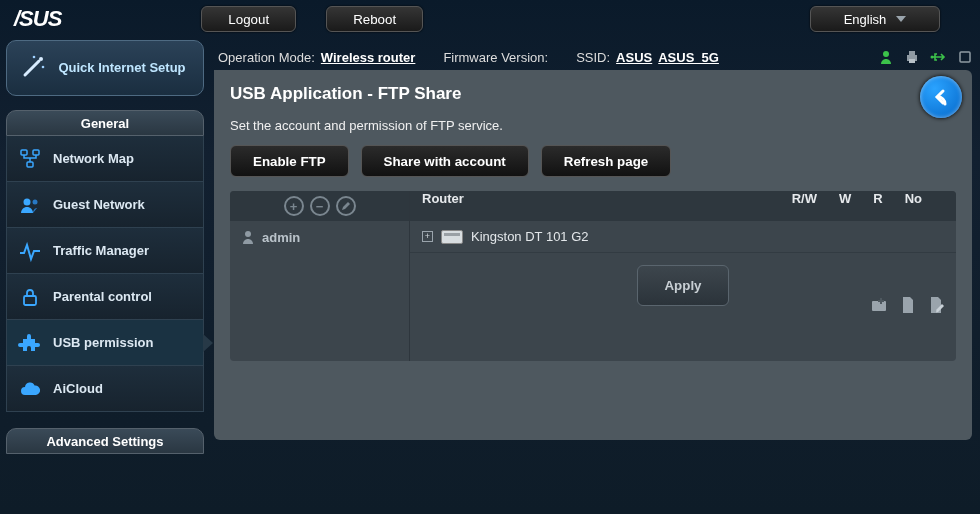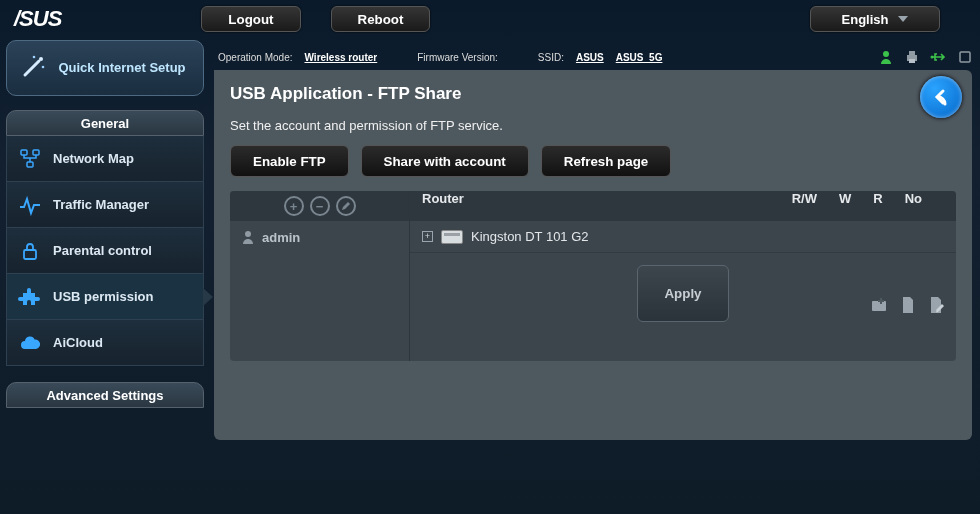--- a/index.html
+++ b/index.html
@@ -1,37 +1,37 @@
 <!DOCTYPE html>
 <html><head>
 <meta charset="utf-8">
 <style>
 * { margin:0; padding:0; box-sizing:border-box; font-family:Arial,Helvetica,sans-serif; }
 body { width:980px; height:514px; background:linear-gradient(180deg,#0a1a2a 0%,#122030 30%,#0e1c28 100%); color:#fff; font-size:13px; overflow:hidden; position:relative; }
 
 
 .topbar { display:flex; align-items:center; height:38px; padding:0 10px; }
 .logo { font-weight:bold; font-size:22px; font-style:italic; letter-spacing:-1px; color:#fff; margin-left:4px; margin-right:140px; }
-.topbtn { background:linear-gradient(#353535,#1a1a1a); border:1px solid #555; border-radius:6px; color:#fff; font-weight:bold; height:26px; padding:0 26px; margin-right:30px; cursor:pointer; box-shadow:0 0 2px #000; }
+.topbtn { background:linear-gradient(#353535,#1a1a1a); border:1px solid #555; border-radius:6px; color:#fff; font-weight:normal; height:26px; padding:0 26px; margin-right:30px; cursor:pointer; box-shadow:0 0 2px #000; }
 .lang { margin-left:auto; width:130px; display:flex; align-items:center; justify-content:center; gap:10px; }
 
 
 .leftcol { position:absolute; top:40px; left:6px; width:198px; }
 .qis { background:linear-gradient(#2b4258,#1a2e40); border:1px solid #4e6a82; border-radius:10px; height:56px; display:flex; align-items:center; gap:8px; padding:0 12px; color:#bfe6ff; font-weight:bold; text-align:center; }
 .wand { width:26px; height:26px; }
 .section-head { margin-top:14px; background:linear-gradient(#3a4a58,#2a3742); border:1px solid #55616c; border-top-left-radius:10px; border-top-right-radius:10px; height:26px; display:flex; align-items:center; justify-content:center; font-weight:bold; }
 .nav-item { background:linear-gradient(#1e2e3c,#17232e); border:1px solid #2f4150; border-top:none; height:46px; display:flex; align-items:center; gap:10px; padding:0 10px; color:#dce8f2; font-weight:bold; cursor:pointer; position:relative; }
 .nav-item.active { background:#1a3242; }
 .nav-item.active::after { content:""; position:absolute; right:-10px; top:14px; border-left:10px solid #273947; border-top:9px solid transparent; border-bottom:9px solid transparent; }
 .nav-icon { width:26px; height:26px; display:flex; align-items:center; justify-content:center; }
 .section-head.adv { margin-top:16px; border-radius:10px 10px 0 0; }
 
 
 .rightcol { position:absolute; left:214px; top:44px; right:8px; bottom:0; }
-.info-line { height:26px; display:flex; align-items:center; gap:12px; font-size:10px; padding-left:4px; }
+.info-line { height:26px; display:flex; align-items:center; gap:6px; font-size:13px; padding-left:4px; }
 .info-line .lbl { color:#ddd; }
 .info-line .ul { font-weight:bold; text-decoration:underline; cursor:pointer; }
 .status-icons { margin-left:auto; display:flex; gap:10px; align-items:center; }
 .tabs { display:flex; gap:4px; margin-top:6px; }
 .tab { background:#28323b; color:#e7edf2; padding:8px 12px; border-radius:4px 4px 0 0; cursor:pointer; font-size:13px; white-space:nowrap; }
 .tab.active { background:#4e585f; font-weight:bold; }
 
 .panel { background:#4e585f; border-radius:0 6px 6px 6px; padding:14px 16px; position:relative; height:370px; }
 .page-title { font-size:17px; font-weight:bold; color:#fff; }
 .page-desc { margin-top:14px; color:#f0f0f0; }
@@ -46,21 +46,21 @@
 .user-row { padding:8px 10px; display:flex; align-items:center; gap:6px; color:#bac3ca; font-weight:bold; }
 .content-col { flex:1; }
 .col-head { height:30px; background:#2e373e; display:flex; padding:0 12px; font-weight:bold; color:#e6e9ec; }
 .col-head .perm { margin-left:auto; display:flex; gap:22px; padding-right:22px;}
 .file-icons { margin-left:auto; display:flex; gap:10px; padding-right:10px;}
 .device-row { display:flex; align-items:center; gap:8px; padding:8px 12px; color:#e3e7ea; border-bottom:1px solid #323b42; }
 .expand-box { width:11px; height:11px; border:1px solid #9aa4ac; display:flex; align-items:center; justify-content:center; font-size:9px; color:#cfd6db; cursor:pointer; line-height:1; }
 .drive-icon { width:22px; height:14px; background:#d8dde0; border:1px solid #888; border-radius:2px; position:relative; }
 .drive-icon::after{content:"";position:absolute;left:2px;right:2px;top:2px;height:3px;background:#9aa0a5;}
 .apply-row { display:flex; justify-content:center; padding:12px 0; }
-.apply-btn { background:linear-gradient(#3d464d,#2b333a); border:1px solid #5a656e; border-radius:6px; color:#c8cfd4; padding:20px 26px; font-weight:bold; cursor:pointer; }
+.apply-btn { background:linear-gradient(#3d464d,#2b333a); border:1px solid #5a656e; border-radius:6px; color:#c8cfd4; padding:12px 26px; font-weight:bold; cursor:pointer; }
 
 svg { display:block; }
 </style>
 </head>
 <body>
 
 <div class="topbar">
   <div class="logo">/SUS</div>
   <button class="topbtn">Logout</button>
   <button class="topbtn">Reboot</button>
@@ -92,20 +92,31 @@
   <div class="nav-item">
     <span class="nav-icon">
       <svg width="24" height="24">
           <rect x="3" y="3" width="6" height="5" rx="1" fill="none" stroke="#3aa7ff" stroke-width="1.5"></rect>
           <rect x="15" y="3" width="6" height="5" rx="1" fill="none" stroke="#3aa7ff" stroke-width="1.5"></rect>
           <rect x="9" y="15" width="6" height="5" rx="1" fill="none" stroke="#3aa7ff" stroke-width="1.5"></rect>
           <path d="M6 8v3h12V8M12 11v4" stroke="#3aa7ff" stroke-width="1.5" fill="none"></path>
         </svg>
     </span>
     <span>Network Map</span>
+  </div>
+  <div class="nav-item">
+    <span class="nav-icon">
+      <svg width="24" height="24">
+          <circle cx="9" cy="9" r="3.5" fill="#3aa7ff"></circle>
+          <path d="M3 20c0-3.3 2.7-6 6-6s6 2.7 6 6" fill="#3aa7ff"></path>
+          <circle cx="17" cy="9" r="2.5" fill="#2878c4"></circle>
+          <path d="M15 20c0-2.7 1.8-5 4-5" fill="#2878c4"></path>
+        </svg>
+    </span>
+    <span>Guest Network</span>
   </div>
   <div class="nav-item">
     <span class="nav-icon">
       <svg width="24" height="24">
           <polyline points="2,14 6,14 9,6 13,20 16,12 22,12" fill="none" stroke="#3aa7ff" stroke-width="2"></polyline>
         </svg>
     </span>
     <span>Traffic Manager</span>
   </div>
   <div class="nav-item">

